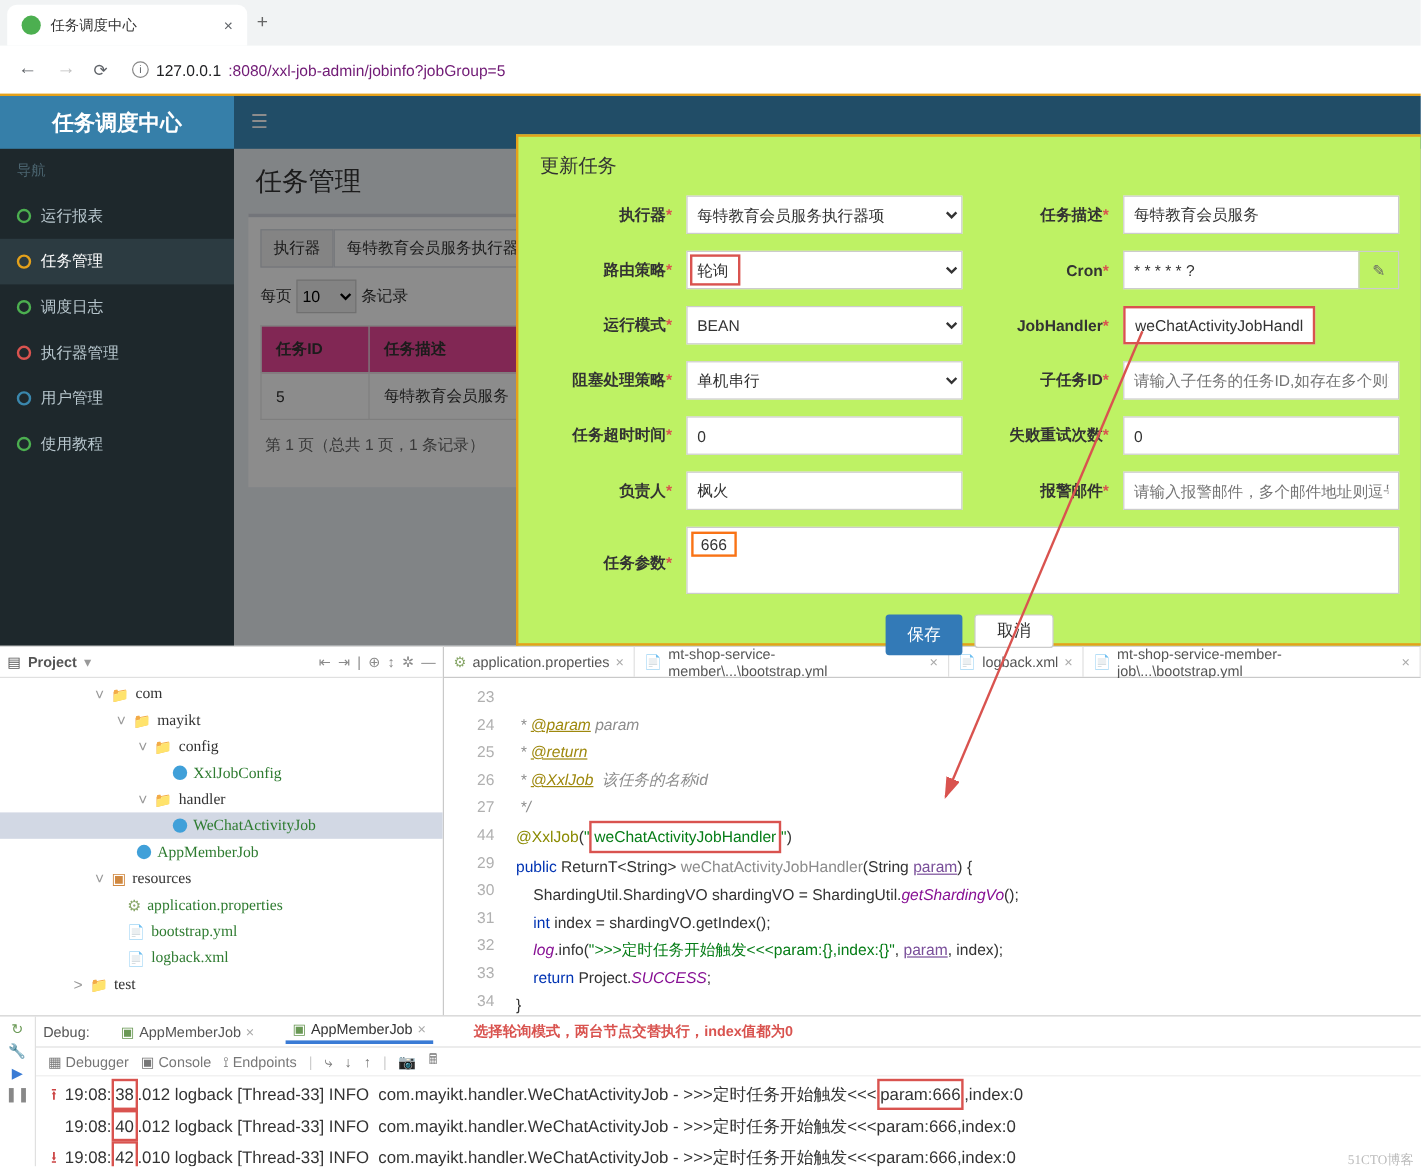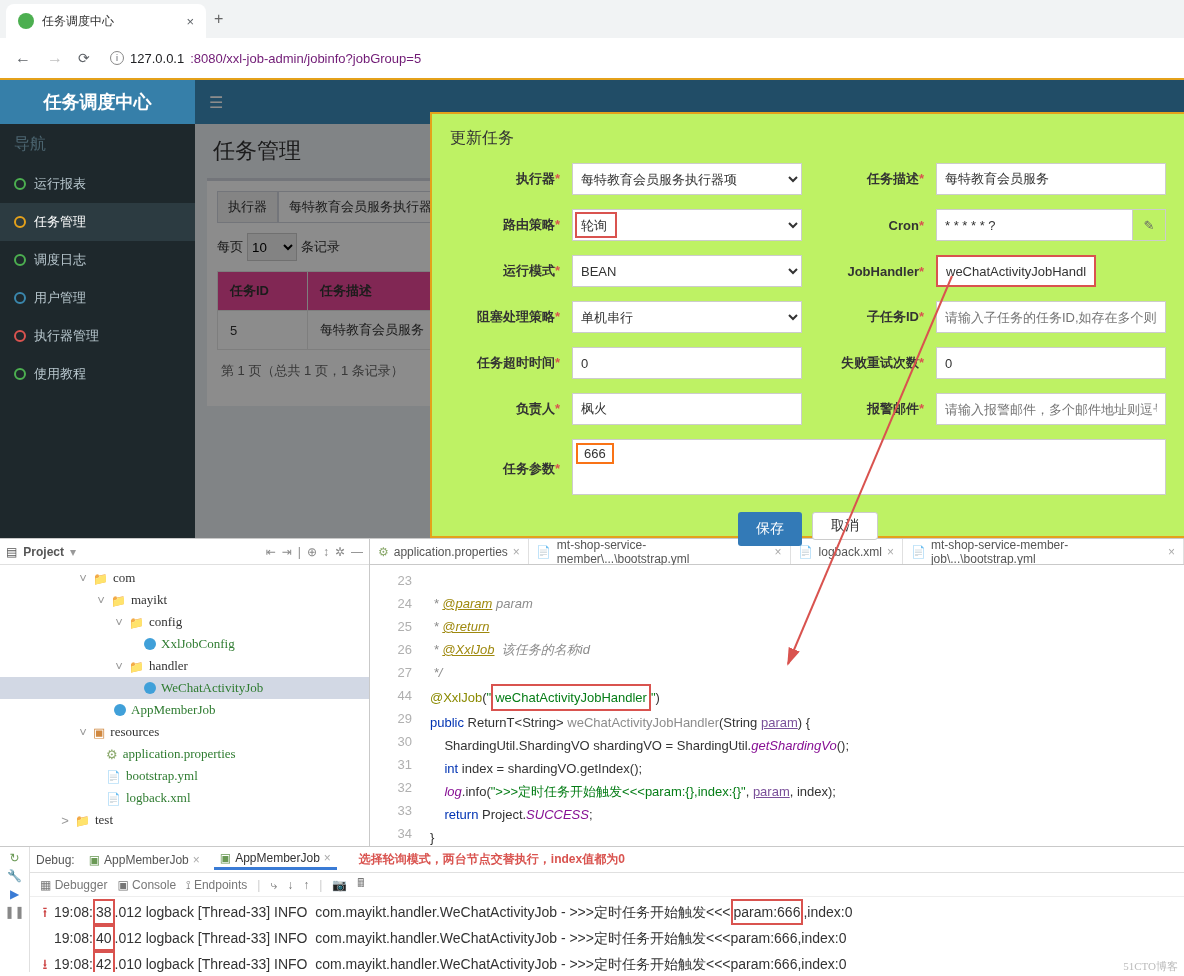--- a/index.html
+++ b/index.html
@@ -17,21 +17,21 @@
 .nav-arrow { width: 18px; text-align: center; color: #5f6368; cursor: pointer; font-size: 16px; }
 .reload { width: 18px; color: #5f6368; cursor: pointer; font-size: 14px; }
 .url-box { display: flex; align-items: center; gap: 6px; font-size: 13px; color: #5f6368; }
 .info-icon { width: 14px; height: 14px; border: 1px solid #888; border-radius: 50%; display: inline-flex; align-items:center; justify-content:center; font-size:9px; }
 .url-path { color: #701a75; }
 
 
 .app-area { height: 458px; position: relative; display: flex; }
 .sidebar { width: 195px; background: #1e282c; color: #768390; font-size: 13px; }
 .brand { height: 44px; background: #367fa9; color: #fff; display: flex; align-items: center; justify-content: center; font-size: 18px; font-weight: bold; }
-.sidebar-section-label { color: #4b646f; padding: 10px 14px; font-size: 16px; }
+.sidebar-section-label { color: #4b646f; padding: 10px 14px; font-size: 12px; }
 .sidebar-item { display: flex; align-items: center; gap: 8px; padding: 10px 14px; cursor: pointer; color:#b8c7ce; }
 .sidebar-item.active { background: #2c3b41; color: #fff; }
 .circle-o { width: 12px; height: 12px; border: 2px solid; border-radius: 50%; display:inline-block; }
 .circle-o.green { border-color: #4caf50; }
 .circle-o.orange { border-color: #e4a11b; }
 .circle-o.blue { border-color: #3a87ad; }
 .circle-o.red { border-color: #d9534f; }
 
 .main-panel { flex: 1; background: #ecf0f5; position: relative; }
 .main-topbar { height: 44px; background: #3c8dbc; display: flex; align-items:center; padding:0 14px; color:#fff; }
@@ -99,21 +99,21 @@
 .c-tag { color:#9e880d; font-style:italic; text-decoration:underline; }
 .c-param { color:#7a4f9a; text-decoration:underline; }
 .c-sum { color:#871094; font-style:italic;}
 .code-red-box { border:2px solid #d9534f; padding:0 2px; display:inline-block; }
 
 
 .debug-area { height:126px; border-top:1px solid #c9c9c9; display:flex; font-family:"Microsoft YaHei"; font-size:12px; color:#555; }
 .debug-left { width:30px; border-right:1px solid #e0e0e0; display:flex; flex-direction:column; align-items:center; gap:4px; padding-top:4px;}
 .dbg-ic { color:#6a9955; cursor:pointer; }
 .debug-main { flex:1; display:flex; flex-direction:column; min-width:0;}
-.debug-tabs { height:26px; display:flex; align-items:center; gap:8px; padding:0 6px; border-bottom:1px solid #e0e0e0; position:relative;}
+.debug-tabs { height:26px; display:flex; align-items:center; gap:20px; padding:0 6px; border-bottom:1px solid #e0e0e0; position:relative;}
 .dbg-tab { display:flex; align-items:center; gap:4px; padding:2px 6px; cursor:pointer;}
 .dbg-tab.active { border-bottom:3px solid #3a7bd5; color:#333;}
 .red-note { color:#d9534f; font-weight:bold; margin-left:14px;}
 .debug-tools { height:24px; display:flex; align-items:center; gap:10px; padding:0 10px; border-bottom:1px solid #eee; color:#777;}
 .console-lines { flex:1; overflow:hidden; font-family:Menlo,Consolas,monospace; font-size:14px; line-height:22px; padding:2px 6px; white-space:pre; color:#333;}
 .console-red1 { border:2px solid #d9534f; padding:0 1px; display:inline-block; }
 .console-red2 { border:2px solid #d9534f; padding:0 1px; display:inline-block; }
 
 
 .arrow-svg { position:absolute; left:0; top:0; pointer-events:none; }
@@ -154,26 +154,26 @@
       </div>
     <div class="sidebar-item active">
         <span class="circle-o orange"></span>
         <span>任务管理</span>
       </div>
     <div class="sidebar-item">
         <span class="circle-o green"></span>
         <span>调度日志</span>
       </div>
     <div class="sidebar-item">
+        <span class="circle-o red"></span>
+        <span>执行器管理</span>
+      </div>
+    <div class="sidebar-item">
         <span class="circle-o blue"></span>
         <span>用户管理</span>
-      </div>
-    <div class="sidebar-item">
-        <span class="circle-o red"></span>
-        <span>执行器管理</span>
       </div>
     <div class="sidebar-item">
         <span class="circle-o green"></span>
         <span>使用教程</span>
       </div>
   </div>
 
   <div class="main-panel">
     <div class="main-topbar">
       <span class="hamburger">☰</span>

